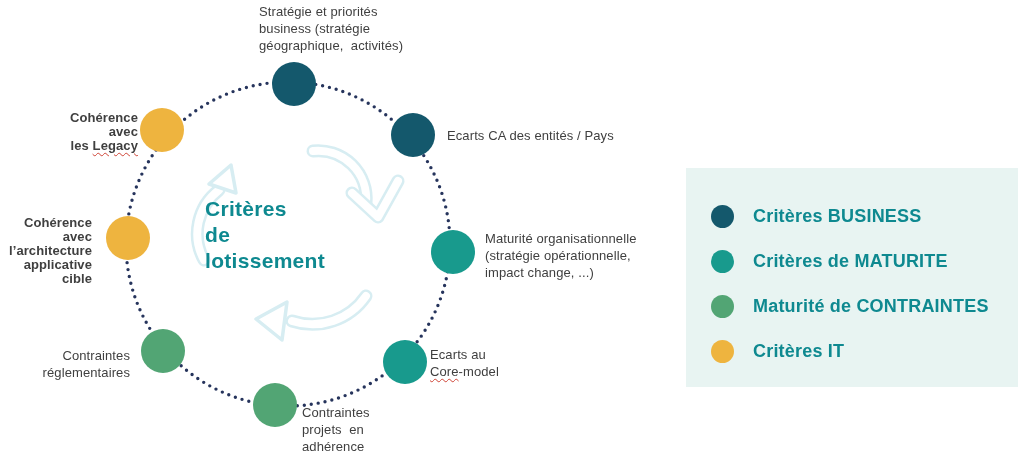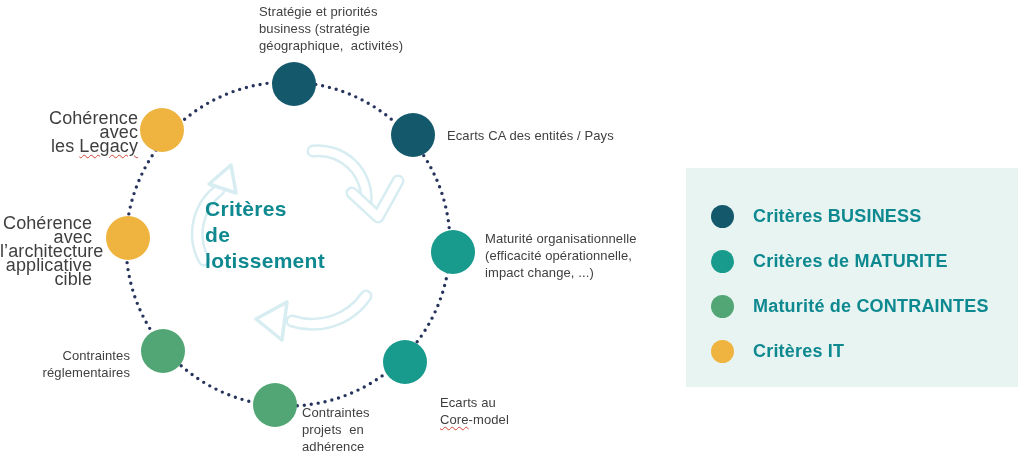--- a/index.html
+++ b/index.html
@@ -15,26 +15,26 @@
 
   .label {
     position:absolute;
     font-size:13px;
     line-height:17px;
     color:#3f3f3f;
     white-space:pre-wrap;
     letter-spacing:0.1px;
   }
   .label.right { text-align:right; }
-  .label.tight { line-height:14px; font-size:18px; }
+  .label.tight { line-height:14px; font-size:13px;font-weight:bold; }
 
   #lbl-strategie      { left:259px; top:3px; }
   #lbl-poids          { left:447px; top:127px; }
   #lbl-maturite       { left:485px; top:230px; }
-  #lbl-ecarts         { left:440px; top:346px;margin-top:48px; }
+  #lbl-ecarts         { left:430px; top:346px; }
   #lbl-projets        { left:302px; top:404px; }
   #lbl-reglementaires { left:25px;  top:347px; width:105px; }
   #lbl-architecture   { left:0px;   top:216px; width:92px; }
   #lbl-legacy         { left:40px;  top:111px; width:98px; }
 
   .wavy {
     text-decoration-line: underline;
     text-decoration-style: wavy;
     text-decoration-color:#cf4437;
     text-decoration-thickness:1px;
@@ -118,21 +118,21 @@
     <circle cx="162" cy="130" r="22" fill="#eeb43f"></circle>
   </svg>
 
   <div class="label" id="lbl-strategie">Stratégie et priorités
 business (stratégie
 géographique,  activités)</div>
 
   <div class="label" id="lbl-poids">Ecarts CA des entités / Pays</div>
 
   <div class="label" id="lbl-maturite">Maturité organisationnelle
-(efficacité opérationnelle,
+(stratégie opérationnelle,
 impact change, ...)</div>
 
   <div class="label" id="lbl-ecarts"><span>Ecarts au</span><br><span class="wavy">Core</span><span>-model</span></div>
 
   <div class="label" id="lbl-projets">Contraintes
 projets  en
 adhérence</div>
 
   <div class="label right" id="lbl-reglementaires">Contraintes
 réglementaires</div>

